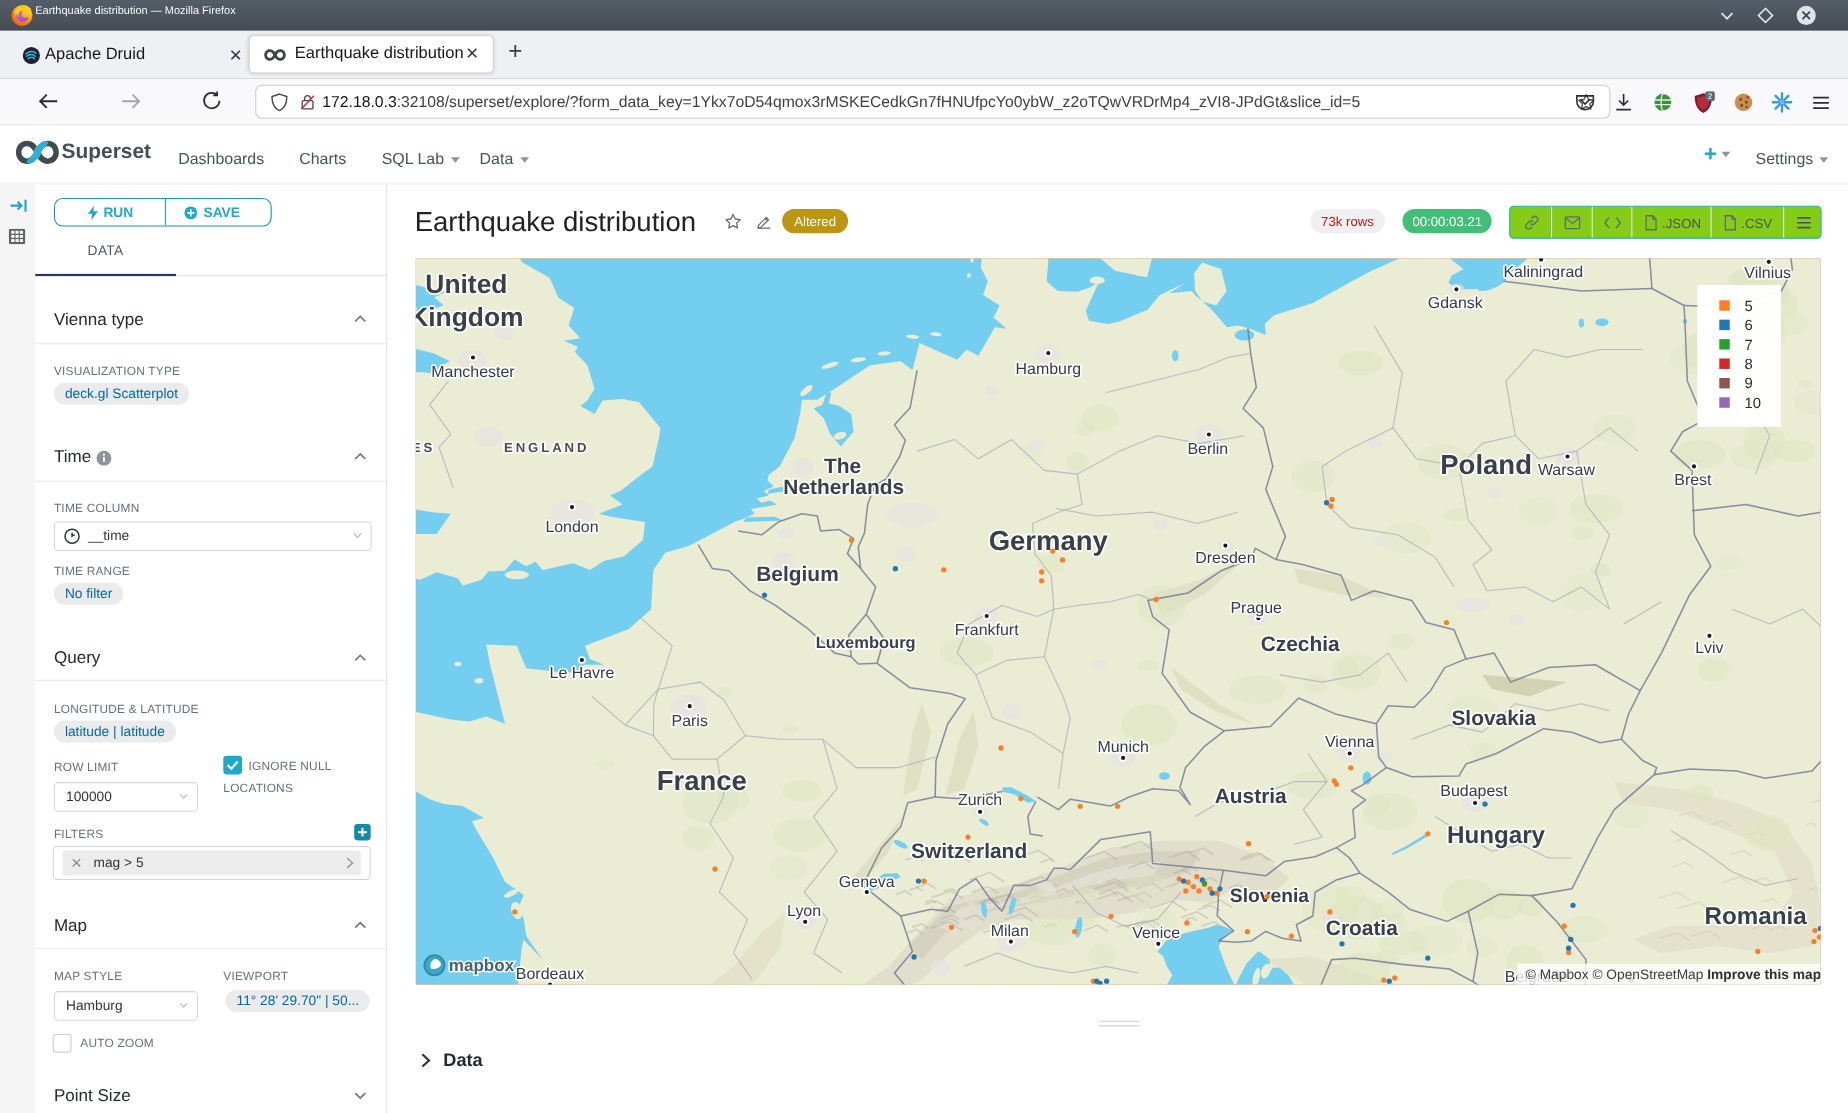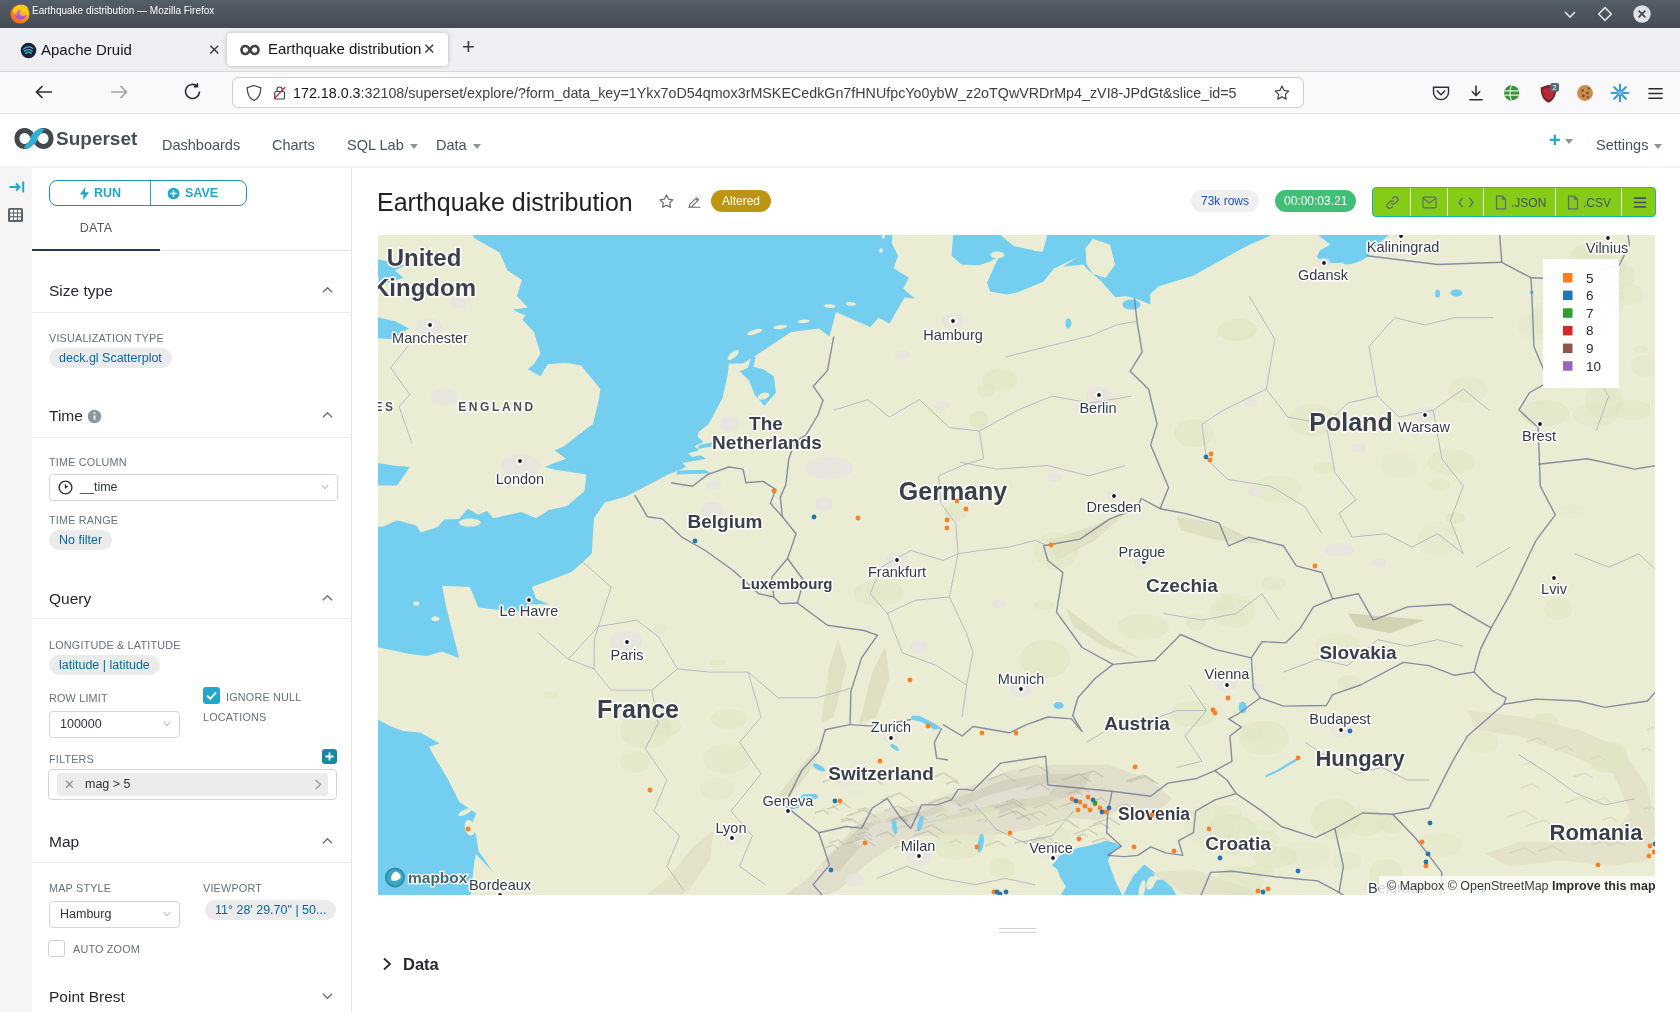--- a/index.html
+++ b/index.html
@@ -13,21 +13,21 @@
 .tabbar { position:absolute; left:0; top:28px; width:1680px; height:44px;
   background:#eef0f3; border-bottom:1px solid #d4d7db; }
 .tab1 { position:absolute; left:8px; top:6px; width:212px; height:33px;
   border-radius:4px; color:#15141a; font-size:15px; }
 .tab2 { position:absolute; left:227px; top:5px; width:221px; height:33px;
   background:#fff; border-radius:4px; box-shadow:0 0 4px rgba(0,0,0,.25); }
 .tabx { position:absolute; top:7px; color:#3a3a42; font-size:15px; }
 .navbar { position:absolute; left:0; top:72px; width:1680px; height:42px;
   background:#f9f9fb; border-bottom:1px solid #e1e1e6; }
 .navic { position:absolute; top:0; color:#2b2b33; }
-.urlbar { position:absolute; left:232px; top:5px; width:1072px; height:31px;
+.urlbar { position:absolute; left:232px; top:5px; width:1232px; height:31px;
   background:#fff; border:1px solid #ccccd3; border-radius:6px; }
 .urltxt { position:absolute; left:60px; top:7px; font-size:14.3px; color:#3e3e44;
   white-space:nowrap; overflow:hidden; width:990px; }
 .urltxt b { color:#15141a; font-weight:normal; }
 .appheader { position:absolute; left:0; top:114px; width:1680px; height:54px; background:#fff; border-bottom:2px solid #f4f4f4; }
 .sslogo { position:absolute; left:14px; top:13px; }
 .ssname { position:absolute; left:56px; top:14px; font-size:19px; font-weight:bold; color:#444e55; }
 .navitem { position:absolute; top:23px; font-size:14.5px; color:#45535b; }
 .caret { display:inline-block; width:0; height:0; border-left:4px solid transparent;
   border-right:4px solid transparent; border-top:5px solid #8b959c; margin-left:6px; vertical-align:middle; }
@@ -217,21 +217,21 @@
     <svg width="13" height="13" style="position:absolute;left:117px;top:6px" viewBox="0 0 14 14">
         <circle cx="7" cy="7" r="6.3" fill="#20a7c9"></circle>
         <path d="M7 3.5 v7 M3.5 7 h7" stroke="#fff" stroke-width="1.6"></path>
       </svg>
     <span style="position:absolute;left:135px;top:5px">SAVE</span>
   </div>
   <div class="datatab">DATA</div>
   <div class="tabsline"></div>
   <div class="datatab-under"></div>
 
-  <div class="schead" style="top:114px">Size type</div>
+  <div class="schead" style="top:114px">Vienna type</div>
   <svg class="seccaret" style="position:absolute;left:290px;top:118px" width="11" height="8" viewBox="0 0 12 8">
       <path d="M1 6.5 L6 1.5 L11 6.5" stroke="#6d767d" stroke-width="1.6" fill="none"></path>
     </svg>
   <div class="sep" style="top:144px"></div>
 
   <div class="lbl" style="top:164px">VISUALIZATION TYPE</div>
   <div class="pill" style="left:17px;top:180px">deck.gl Scatterplot</div>
 
   <div class="schead" style="top:239px">Time</div>
   <svg style="position:absolute;left:55px;top:241px" width="15" height="15" viewBox="0 0 16 16">
@@ -309,36 +309,36 @@
   <div class="selbox" style="top:733px;width:131px">
     <span style="position:absolute;left:10px;top:5px">Hamburg</span>
     <svg class="chev" viewBox="0 0 10 7">
         <path d="M1 1 L5 5.5 L9 1" stroke="#b9bec2" stroke-width="1.4" fill="none"></path>
       </svg>
   </div>
   <div class="pill" style="left:173px;top:732px">11° 28' 29.70" | 50...</div>
   <div style="position:absolute;left:16px;top:772px;width:17px;height:17px;background:#fff;border:1.5px solid #cfcfcf;border-radius:3px"></div>
   <div class="lbl" style="left:41px;top:775px">AUTO ZOOM</div>
 
-  <div class="schead" style="top:820px">Point Brest</div>
+  <div class="schead" style="top:820px">Point Size</div>
   <svg class="seccaret" style="position:absolute;left:290px;top:824px" width="11" height="8" viewBox="0 0 12 8">
       <path d="M1 1.5 L6 6.5 L11 1.5" stroke="#6d767d" stroke-width="1.6" fill="none"></path>
     </svg>
 </div>
 
 <div class="content">
   <div style="position:absolute;left:24px;top:20px;font-size:25px;color:#222;font-weight:500">Earthquake distribution</div>
   <svg style="position:absolute;left:305px;top:25px" width="17" height="17" viewBox="0 0 24 24">
       <path d="M12 2.8 l2.8 5.8 6.2 .9 -4.5 4.4 1.1 6.3 -5.6 -3 -5.6 3 1.1 -6.3 -4.5 -4.4 6.2 -.9 z" stroke="#6a6a6a" stroke-width="1.7" fill="none" stroke-linejoin="round"></path>
     </svg>
   <svg style="position:absolute;left:334px;top:26px" width="16" height="16" viewBox="0 0 24 24">
       <path d="M4 20 h16 M4 16 L14.5 5.5 l3 3 L7 19 l-4 1 z M13 7 l3 3" stroke="#6a6a6a" stroke-width="1.6" fill="none"></path>
     </svg>
   <div style="position:absolute;left:358px;top:22px;height:22px;background:#bc9612;border-radius:11px;color:#fff;font-size:12px;padding:4px 11px">Altered</div>
-  <div style="position:absolute;left:838px;top:22px;height:22px;background:#f0f0f0;border-radius:11px;color:#1d4ed8;font-size:12px;padding:4px 10px">73k rows</div>
+  <div style="position:absolute;left:838px;top:22px;height:22px;background:#f0f0f0;border-radius:11px;color:#b91c1c;font-size:12px;padding:4px 10px">73k rows</div>
   <div style="position:absolute;left:922px;top:22px;height:22px;background:#41bf77;border-radius:11px;color:#fff;font-size:12px;padding:4px 9px">00:00:03.21</div>
 
   <div style="position:absolute;left:1019px;top:19px;width:284px;height:30px;border:1px solid #14b8a6;border-radius:4px;background:#84cc16">
     <svg style="position:absolute;left:12px;top:7px" width="15" height="15" viewBox="0 0 24 24">
         <path d="M10 13 a4 4 0 0 0 6 .5 l3.5 -3.5 a4.2 4.2 0 0 0 -6 -6 L11.6 5.9 M14 11 a4 4 0 0 0 -6 -.5 L4.5 14 a4.2 4.2 0 0 0 6 6 l1.9 -1.9" stroke="#5f6a71" stroke-width="1.9" fill="none"></path>
       </svg>
     <div style="position:absolute;left:37px;top:0;width:1px;height:28px;background:#e3e3e3"></div>
     <svg style="position:absolute;left:49px;top:8px" width="15" height="13" viewBox="0 0 24 20">
         <rect x="1.5" y="1.5" width="21" height="17" rx="2" stroke="#5f6a71" stroke-width="1.9" fill="none"></rect>
         <path d="M2 3 L12 11 L22 3" stroke="#5f6a71" stroke-width="1.9" fill="none"></path>

